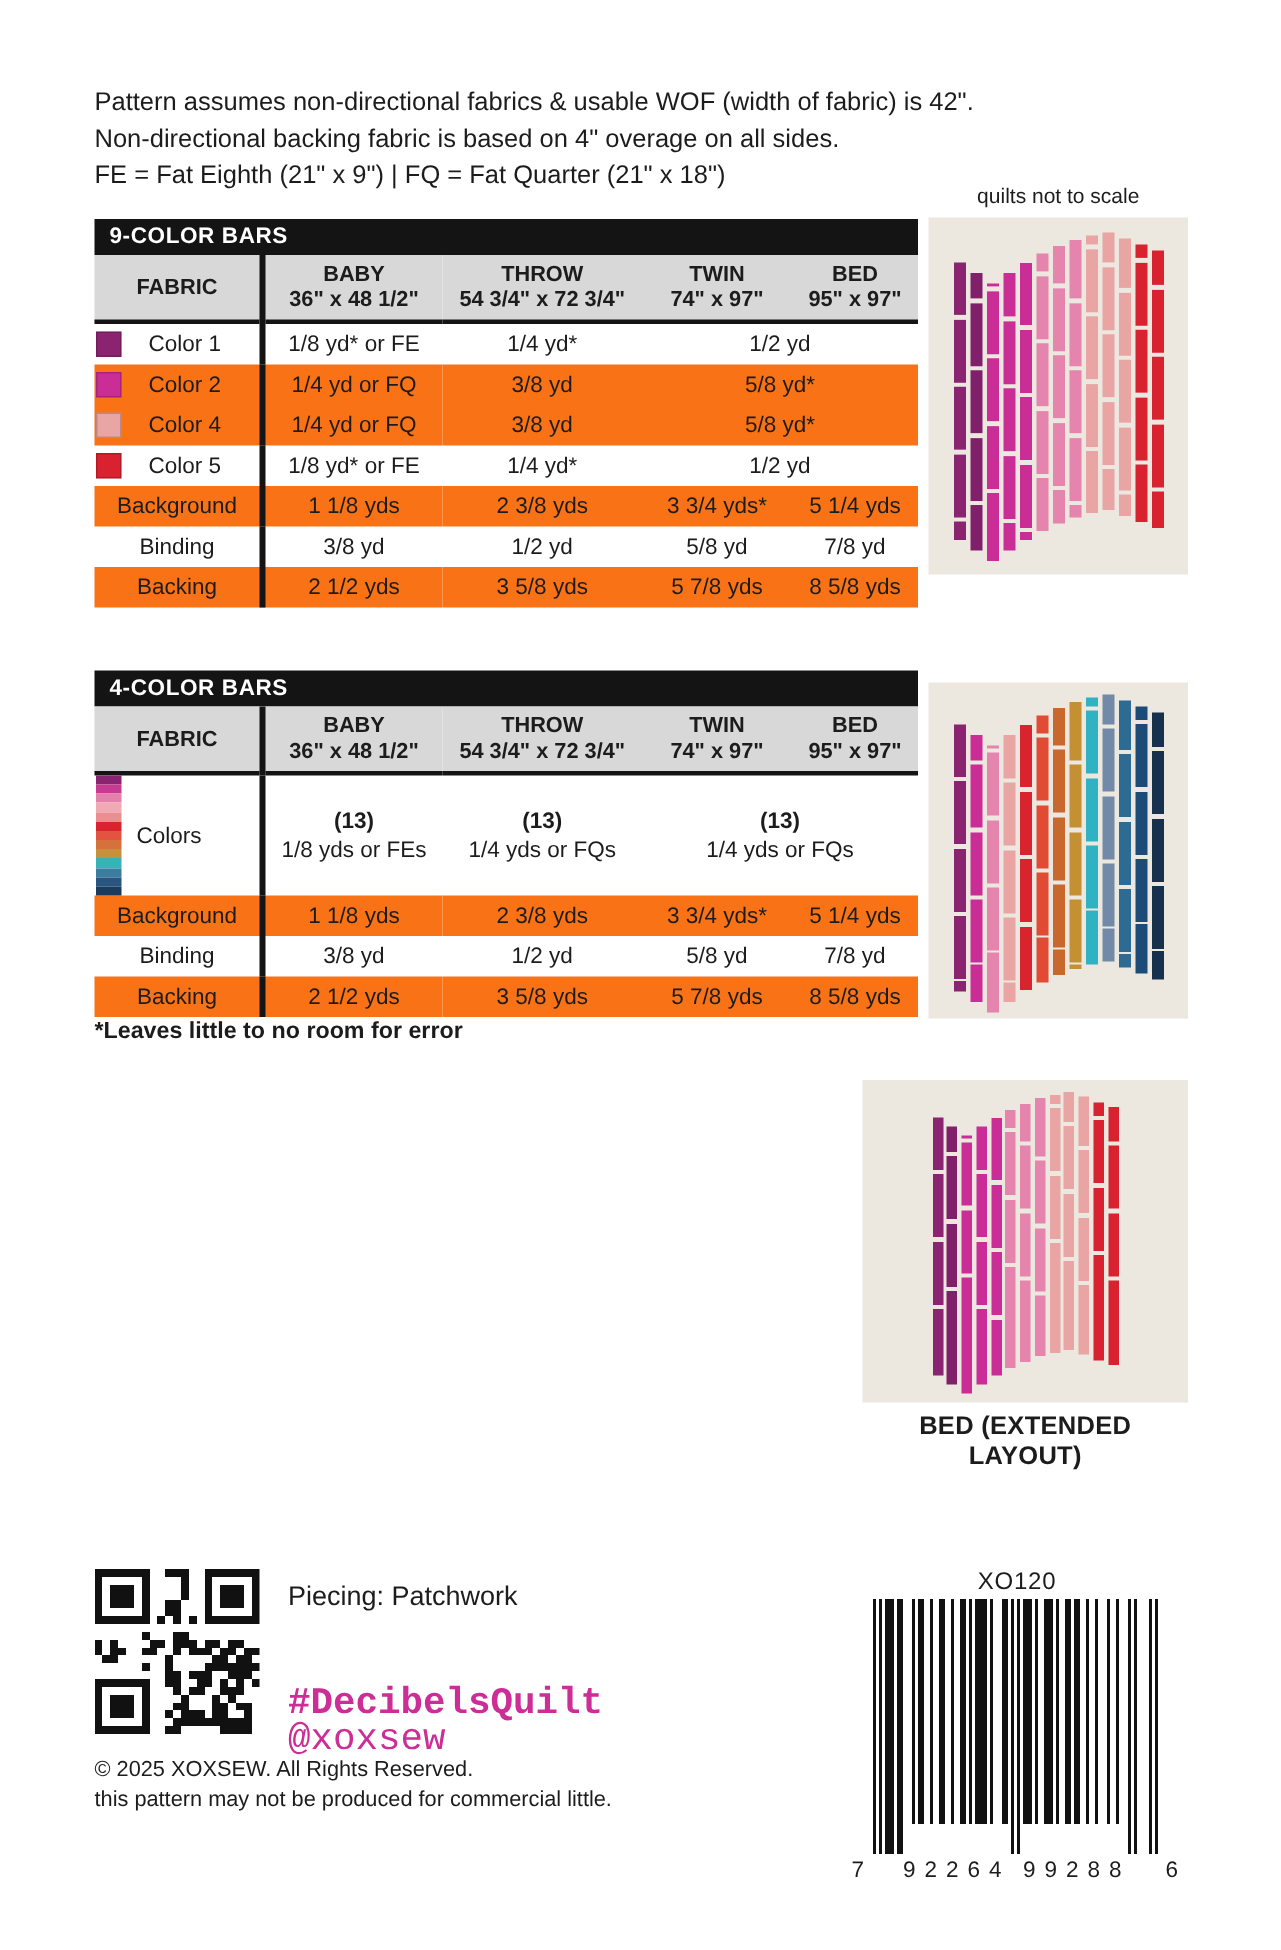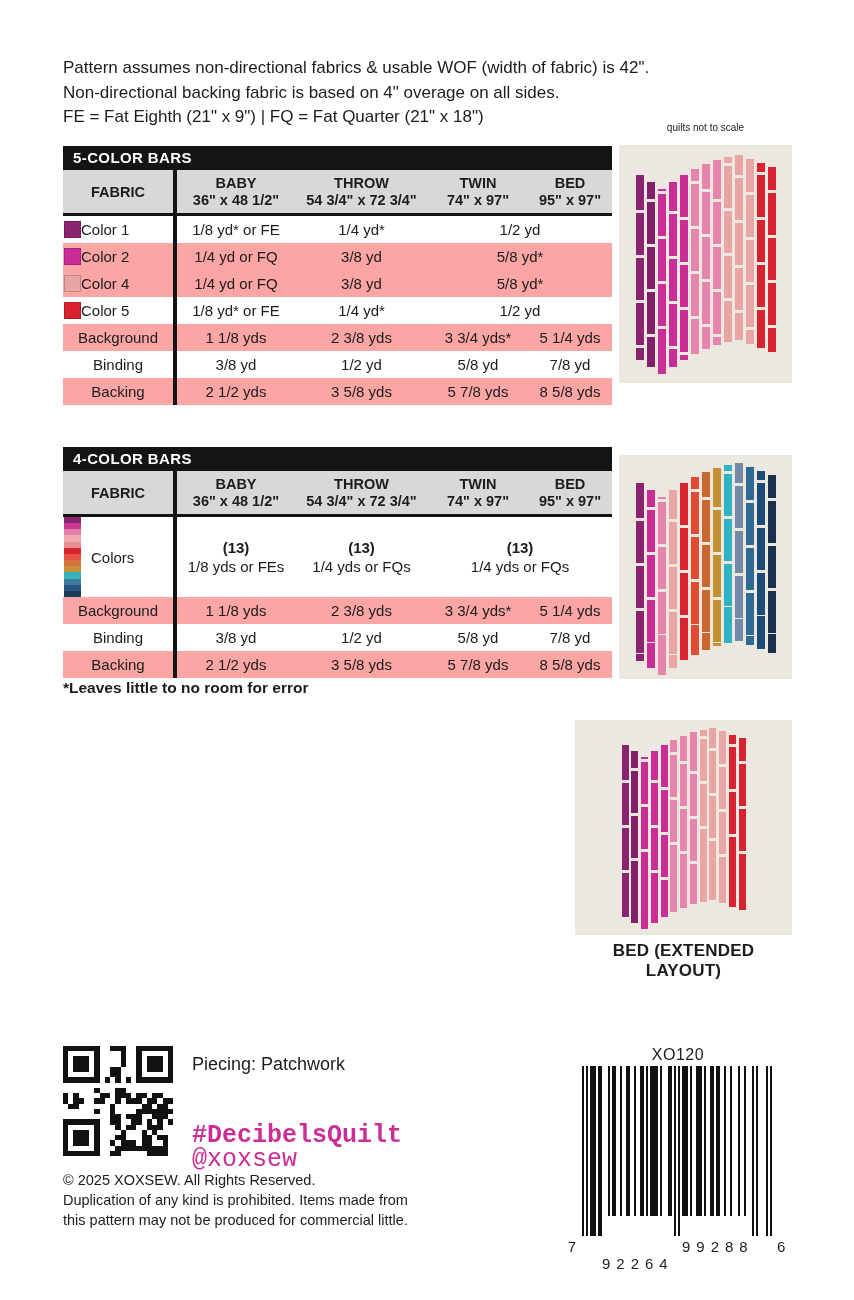--- a/index.html
+++ b/index.html
@@ -5,40 +5,40 @@
   html,body{margin:0;padding:0;}
   body{
     width:854px;height:1300px;position:relative;background:#ffffff;
     font-family:"Liberation Sans", sans-serif;color:#1c1c1c;overflow:hidden;
     -webkit-font-smoothing:antialiased;
   }
   .abs{position:absolute;}
 
   
   .intro{left:63px;top:56px;width:590px;font-size:17px;line-height:24.5px;font-weight:500;}
-  .quilts-note{left:619px;top:122px;width:173px;text-align:center;font-size:10px;}
+  .quilts-note{left:619px;top:122px;width:173px;text-align:center;font-size:14px;}
 
   
   .tblock{width:549px;}
   .title-bar{
     background:#141414;color:#fff;font-weight:bold;font-size:15px;
     letter-spacing:.4px;padding:3px 0 4px 10px;box-sizing:border-box;width:549px;
   }
   table.qtable{border-collapse:collapse;table-layout:fixed;width:549px;}
   .qtable th,.qtable td{padding:0;margin:0;}
   .qtable thead th{
     background:#d8d8d8;border-bottom:3px solid #141414;
     font-size:14.5px;line-height:17px;padding:5px 0 4px 0;text-align:center;font-weight:bold;
   }
   .qtable .fabcol{border-right:4px solid #141414;}
   .qtable tbody td{height:27px;font-size:15px;text-align:center;vertical-align:middle;}
-  tr.alt{background:#fca5a5;padding-left:44px;}
+  tr.alt{background:#f97316;padding-left:44px;}
   .fabflex{display:flex;align-items:center;text-align:left;}
   .swatch{width:17px;height:17px;margin-left:1px;flex:0 0 17px;border:1px solid rgba(0,0,0,.18);box-sizing:border-box;}
-  .fabflex .lbl{margin-left:0;}
+  .fabflex .lbl{margin-left:18px;}
   .colors-cell{height:80px;position:relative;}
   .stack{position:absolute;left:1px;top:0;width:17px;height:80px;display:flex;flex-direction:column;}
   .stack span{flex:1;}
   .colors-lbl{margin-left:28px;text-align:left;width:70px;}
   .two-line .cnt{font-weight:bold;font-size:15px;line-height:19px;}
   .two-line .amt{font-size:15px;line-height:19px;}
 
   .footnote{left:63px;top:679px;font-weight:bold;font-size:15.5px;}
 
   
@@ -52,37 +52,37 @@
   
   .qr{left:63px;top:1046px;}
   .info{left:192px;top:1052px;font-size:18px;line-height:25px;}
   .social{left:192px;top:1124px;font-size:25px;line-height:24px;font-weight:bold;font-family:Liberation Mono, monospace;}
   .social .handle{font-weight:normal;}
   .copyright{left:63px;top:1170px;font-size:14.5px;line-height:20px;}
   .sku{left:578px;top:1046px;width:200px;text-align:center;font-size:16px;letter-spacing:.5px;}
   .barcode{left:578px;top:1066px;}
   .bc-digit{top:1238px;font-size:15px;}
   .bc-left{left:558px;width:18px;text-align:right;}
-  .bc-g1{left:602px;width:70px;text-align:center;letter-spacing:6px;margin-top:17px;}
+  .bc-g1{left:602px;width:70px;text-align:center;letter-spacing:6px;}
   .bc-g2{left:682px;width:70px;text-align:center;letter-spacing:6px;}
   .bc-right{left:777px;width:18px;text-align:left;}
 </style>
 </head>
 <body>
 
 <div class="abs intro">
   <div>Pattern assumes non-directional fabrics &amp; usable WOF (width of fabric) is 42".</div>
   <div>Non-directional backing fabric is based on 4" overage on all sides.</div>
   <div>FE = Fat Eighth (21" x 9") | FQ = Fat Quarter (21" x 18")</div>
 </div>
 
 <div class="abs quilts-note">quilts not to scale</div>
 
 <div class="abs tblock" style="left:63px;top:146px;">
-  <div class="title-bar">5-COLOR BARS</div>
+  <div class="title-bar">9-COLOR BARS</div>
   <table class="qtable">
     <colgroup>
         <col style="width:112px">
         <col style="width:120px">
         <col style="width:133px">
         <col style="width:100px">
         <col style="width:84px">
       </colgroup>
     <thead>
       <tr>
@@ -532,21 +532,20 @@
   <div>Piecing: Patchwork</div>
 </div>
 
 <div class="abs social">
   <div style="color: rgb(204, 45, 150);">#DecibelsQuilt</div>
   <div class="handle" style="color: rgb(204, 45, 150);">@xoxsew</div>
 </div>
 
 <div class="abs copyright">
   <div>© 2025 XOXSEW. All Rights Reserved.</div>
-  <div>Duplication of any kind is prohibited. Items made from</div>
   <div>this pattern may not be produced for commercial little.</div>
 </div>
 
 <div class="abs sku">XO120</div>
 <svg class="abs barcode" width="212" height="172" fill="#111" shape-rendering="crispEdges">
     <rect x="4.0" y="0" width="2.0" height="170"></rect>
     <rect x="8.0" y="0" width="2.0" height="170"></rect>
     <rect x="12.0" y="0" width="6.0" height="170"></rect>
     <rect x="20.0" y="0" width="4.0" height="170"></rect>
     <rect x="30.0" y="0" width="2.0" height="150"></rect>

